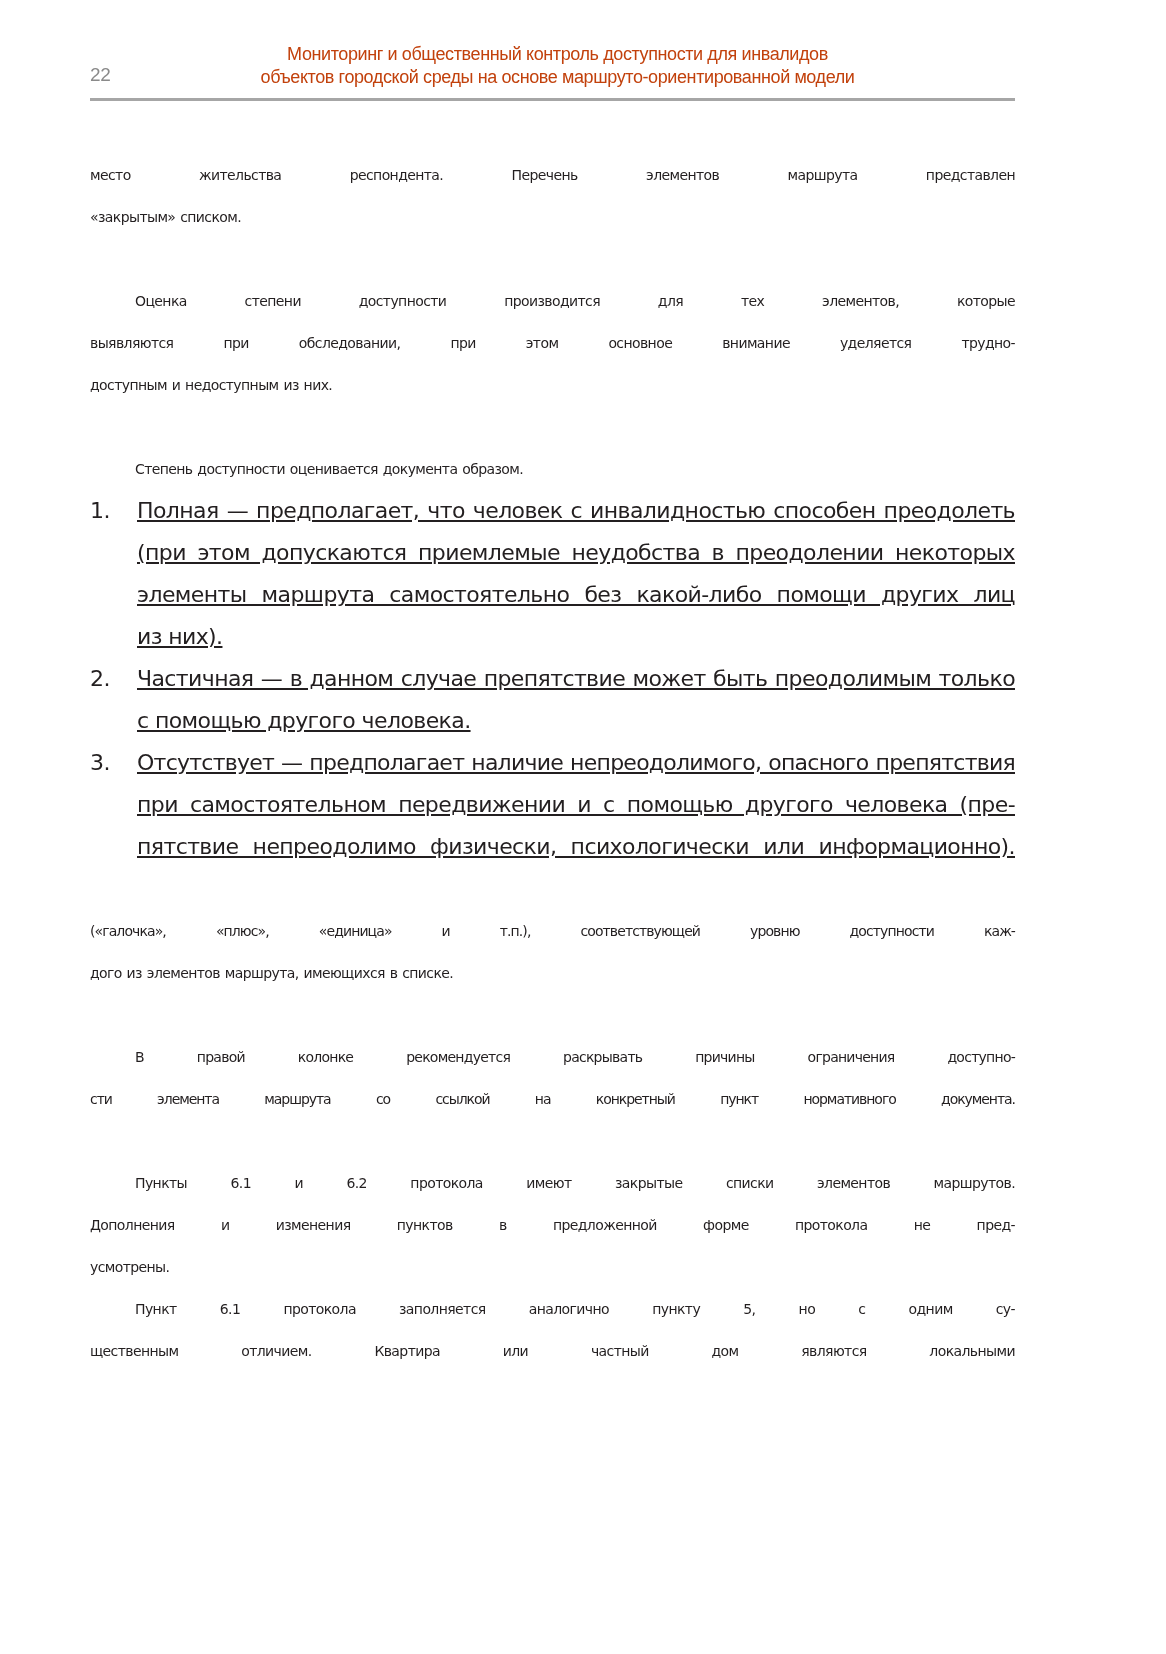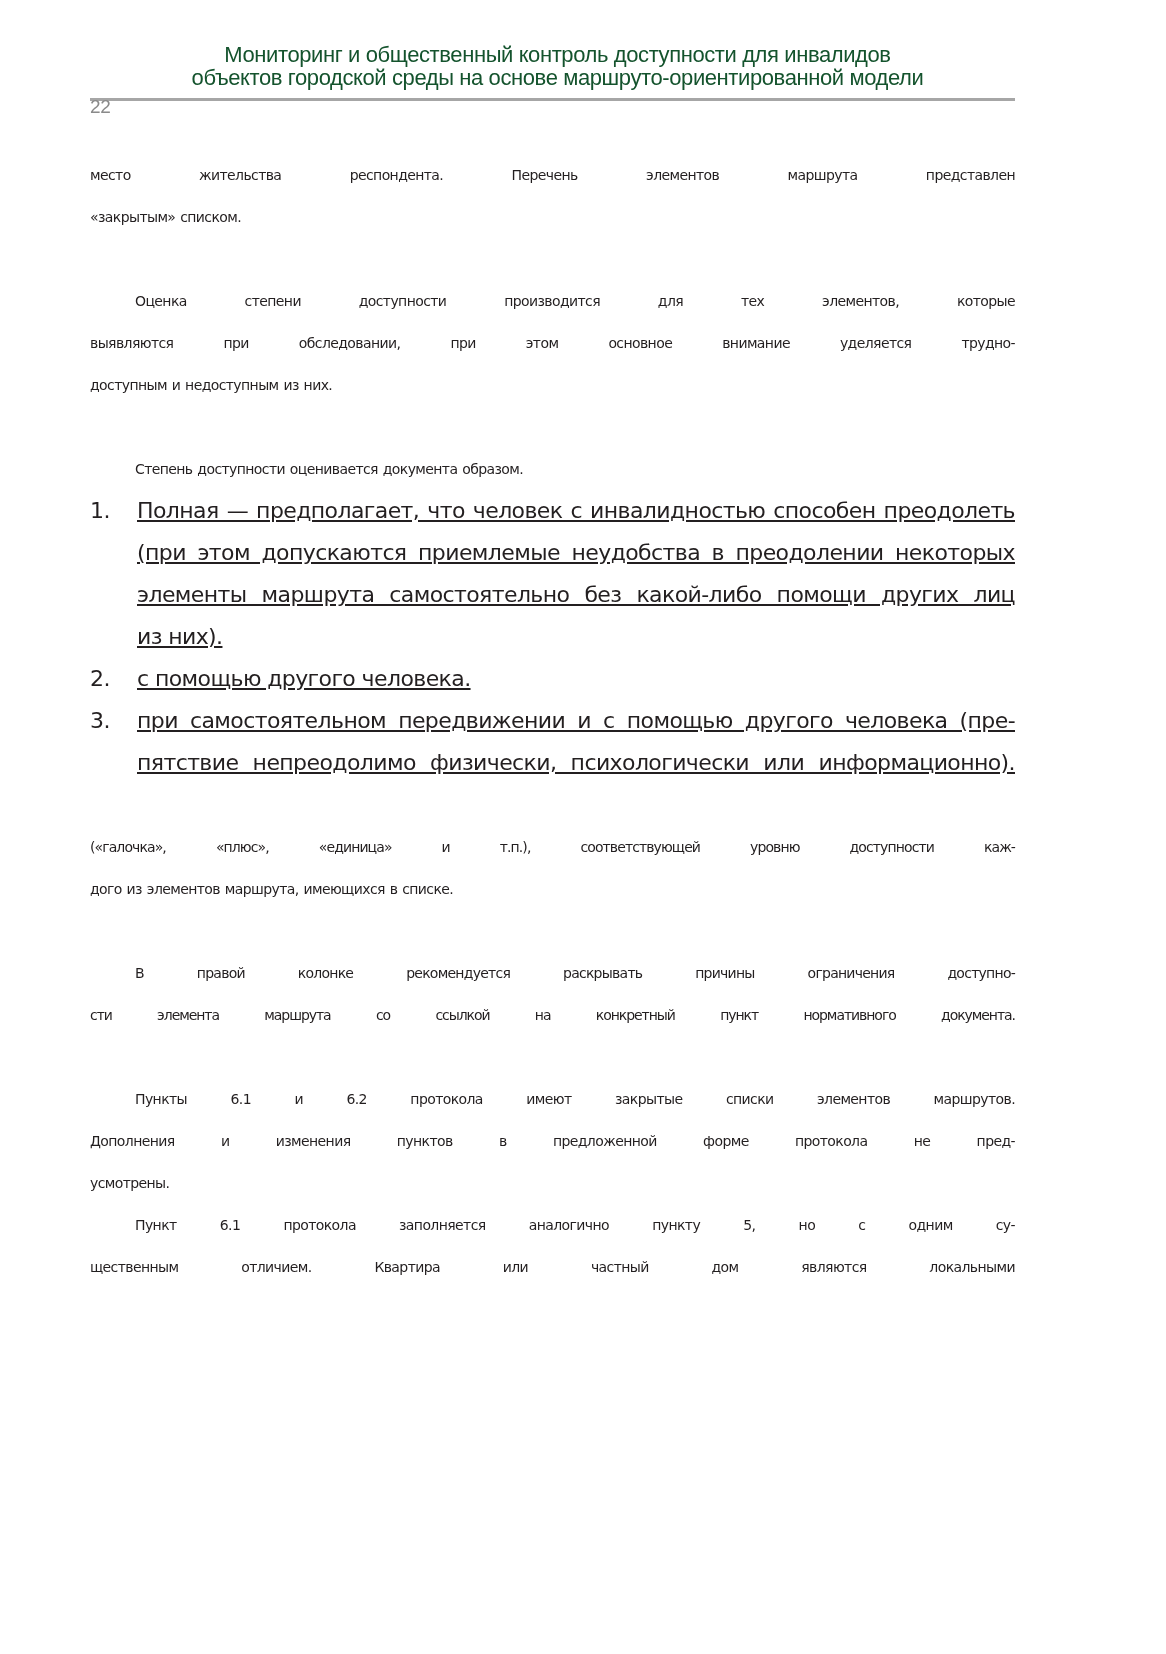--- a/index.html
+++ b/index.html
@@ -32,32 +32,31 @@
       border-bottom: 3px solid #a6a6a6;
     }
     .page-number {
       position: absolute;
       left: 0;
       top: 24px;
       font-family: "Liberation Sans", sans-serif;
       font-size: 19px;
       color: #8a8a8a;
       letter-spacing: -0.3px;
-      margin-top: 32px;
     }
     .header-title {
       position: absolute;
       left: 70px;
       right: 60px;
       top: 3px;
       text-align: center;
       font-family: "Liberation Sans", sans-serif;
-      font-size: 22px;
+      font-size: 18px;
       line-height: 23px;
-      color: #14532d;
+      color: #c2410c;
       letter-spacing: -0.4px;
     }
     .header-title span { display: block; }
 
     
     .content {
       position: absolute;
       left: 90px;
       top: 154px;
       width: 925px;
@@ -146,24 +145,26 @@
     <ul class="list">
       <li class="list-item">
         <span class="num">1.</span>
         <span class="line">Полная — предполагает, что человек с инвалидностью способен преодолеть</span>
         <span class="line">(при этом допускаются приемлемые неудобства в преодолении  некоторых</span>
         <span class="line">элементы маршрута самостоятельно без какой-либо помощи других лиц</span>
         <span class="line last">из них).</span>
       </li>
       <li class="list-item">
         <span class="num">2.</span>
+        <span class="line">Частичная — в данном случае препятствие может быть преодолимым только</span>
         <span class="line last">с помощью другого человека.</span>
       </li>
       <li class="list-item">
         <span class="num">3.</span>
+        <span class="line" style="letter-spacing: -0.75px;">Отсутствует — предполагает наличие непреодолимого, опасного препятствия</span>
         <span class="line">при самостоятельном передвижении и с помощью другого человека (пре-</span>
         <span class="line">пятствие непреодолимо физически, психологически или информационно).</span>
       </li>
     </ul>
 
     <div class="gap"></div>
 
     <p class="para">
       <span class="line" style="letter-spacing: -0.9px;">(«галочка», «плюс», «единица» и т.п.), соответствующей уровню доступности каж-</span>
       <span class="line last">дого из элементов маршрута, имеющихся в списке.</span>

